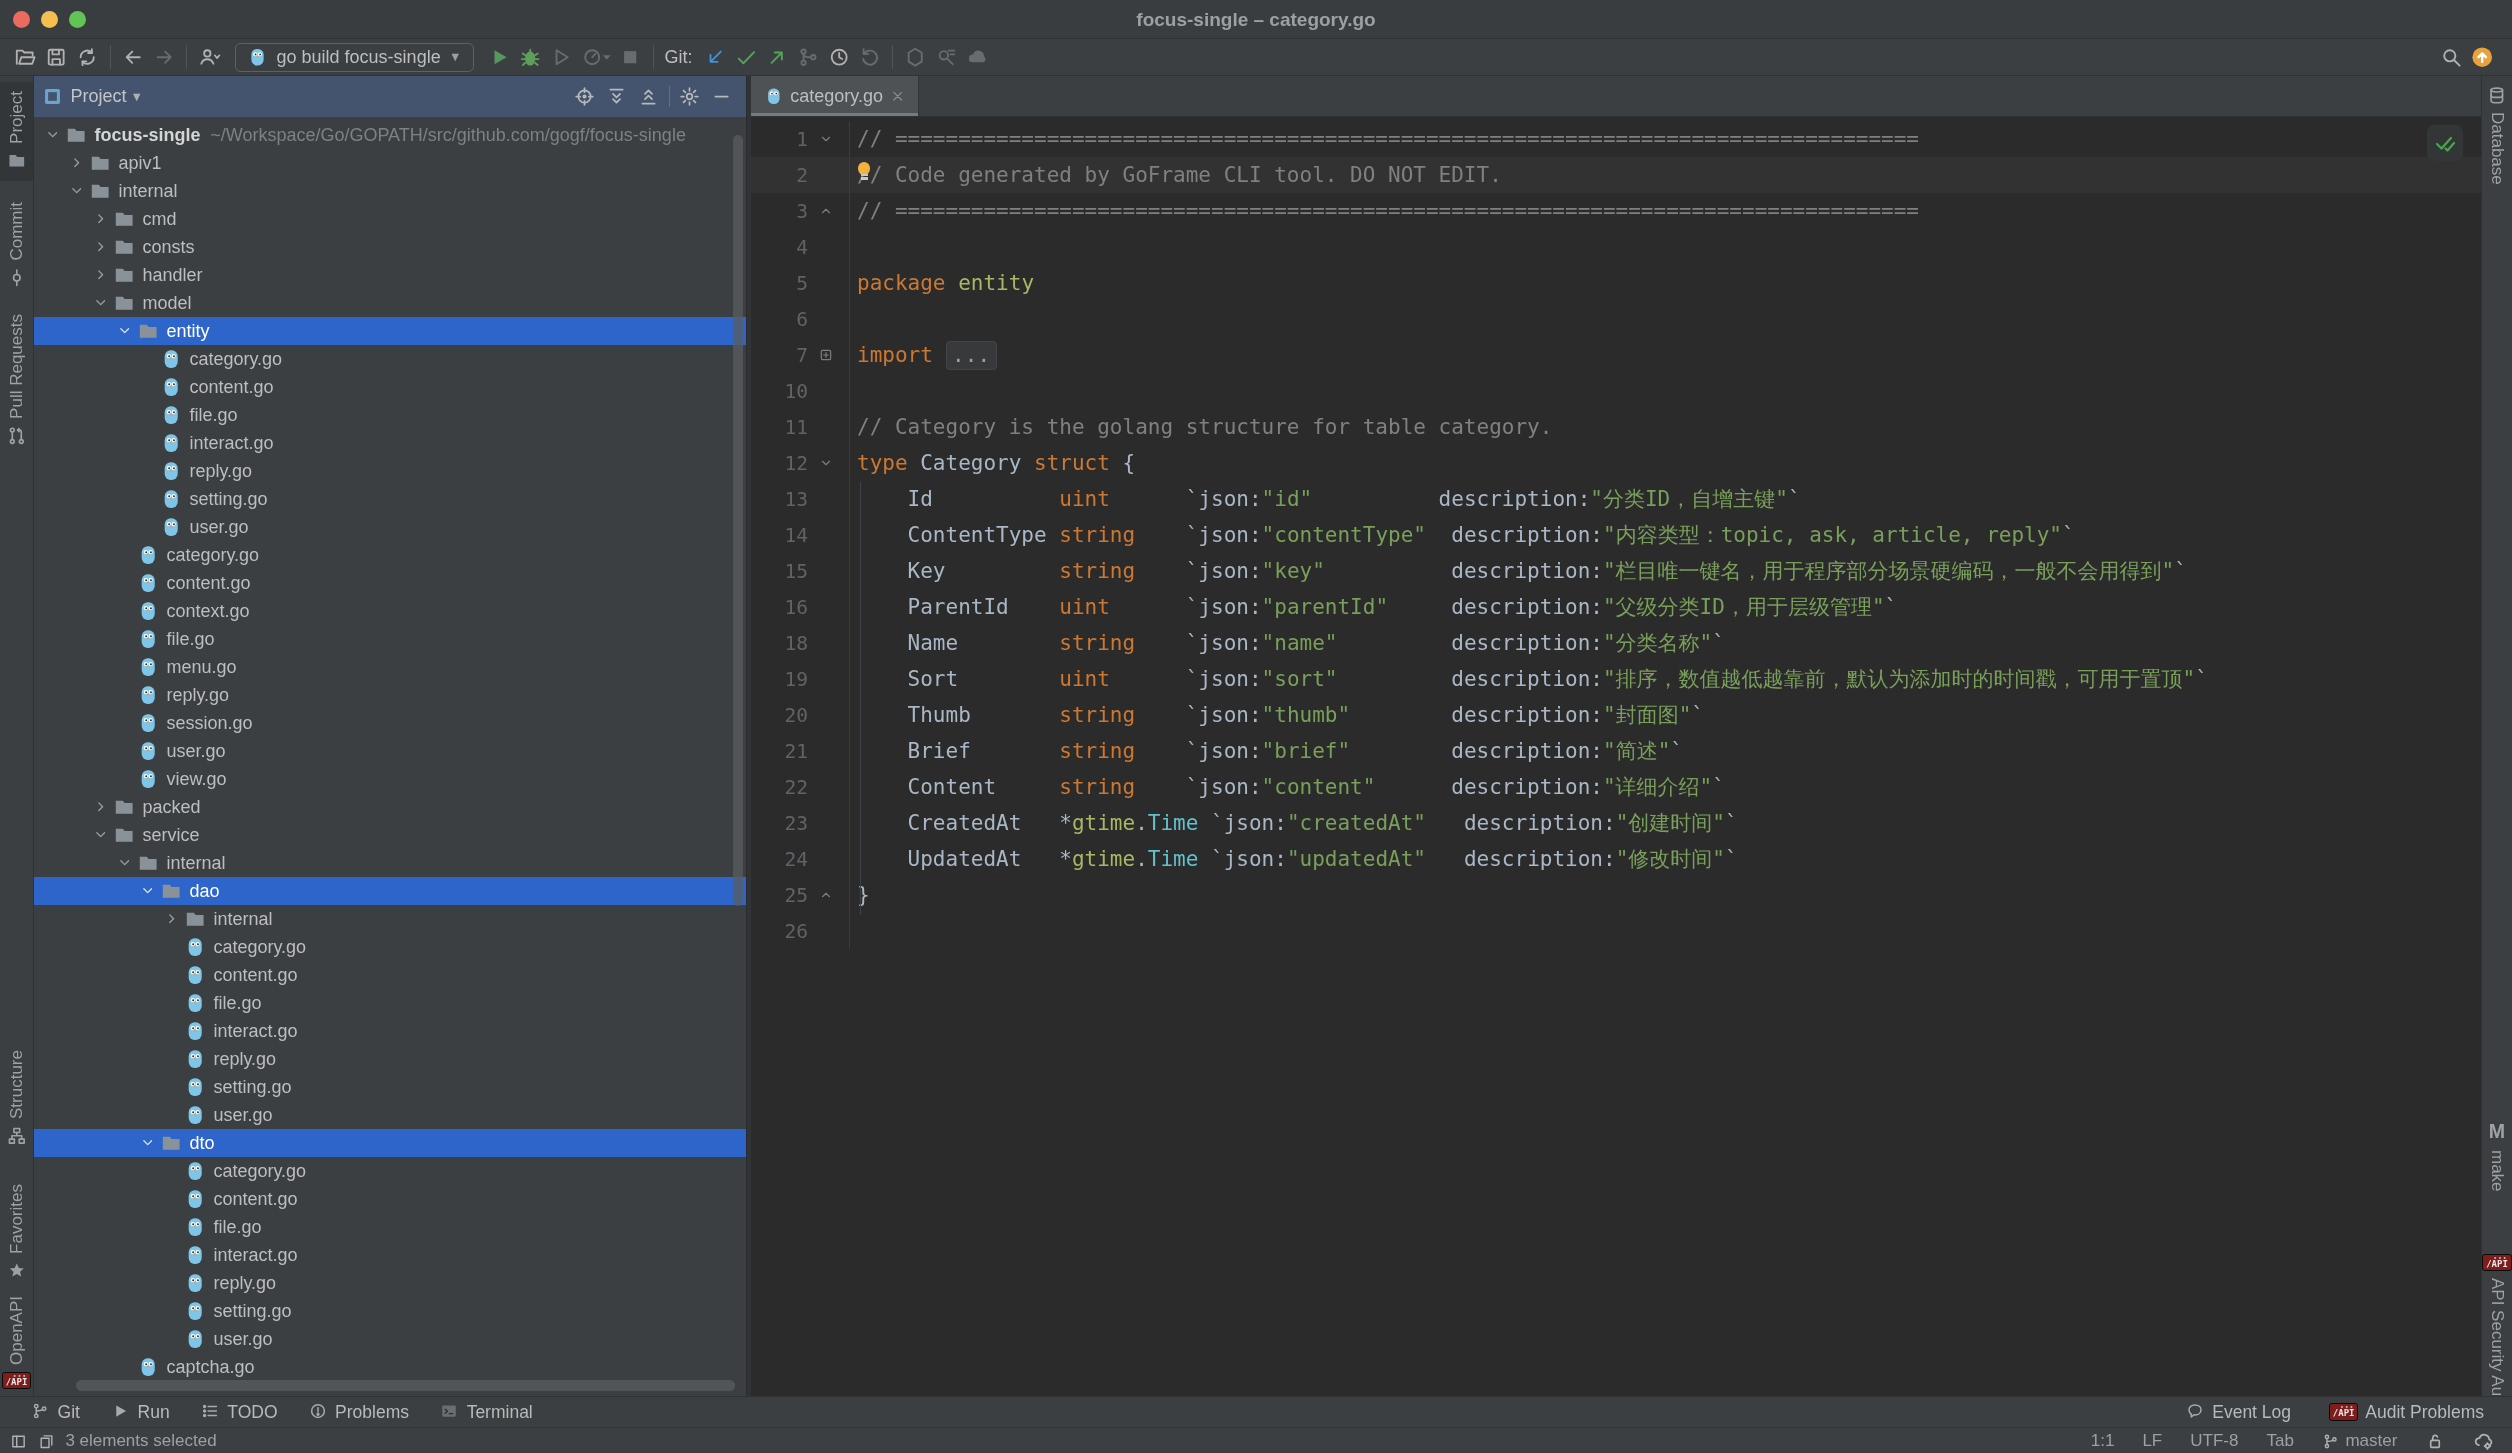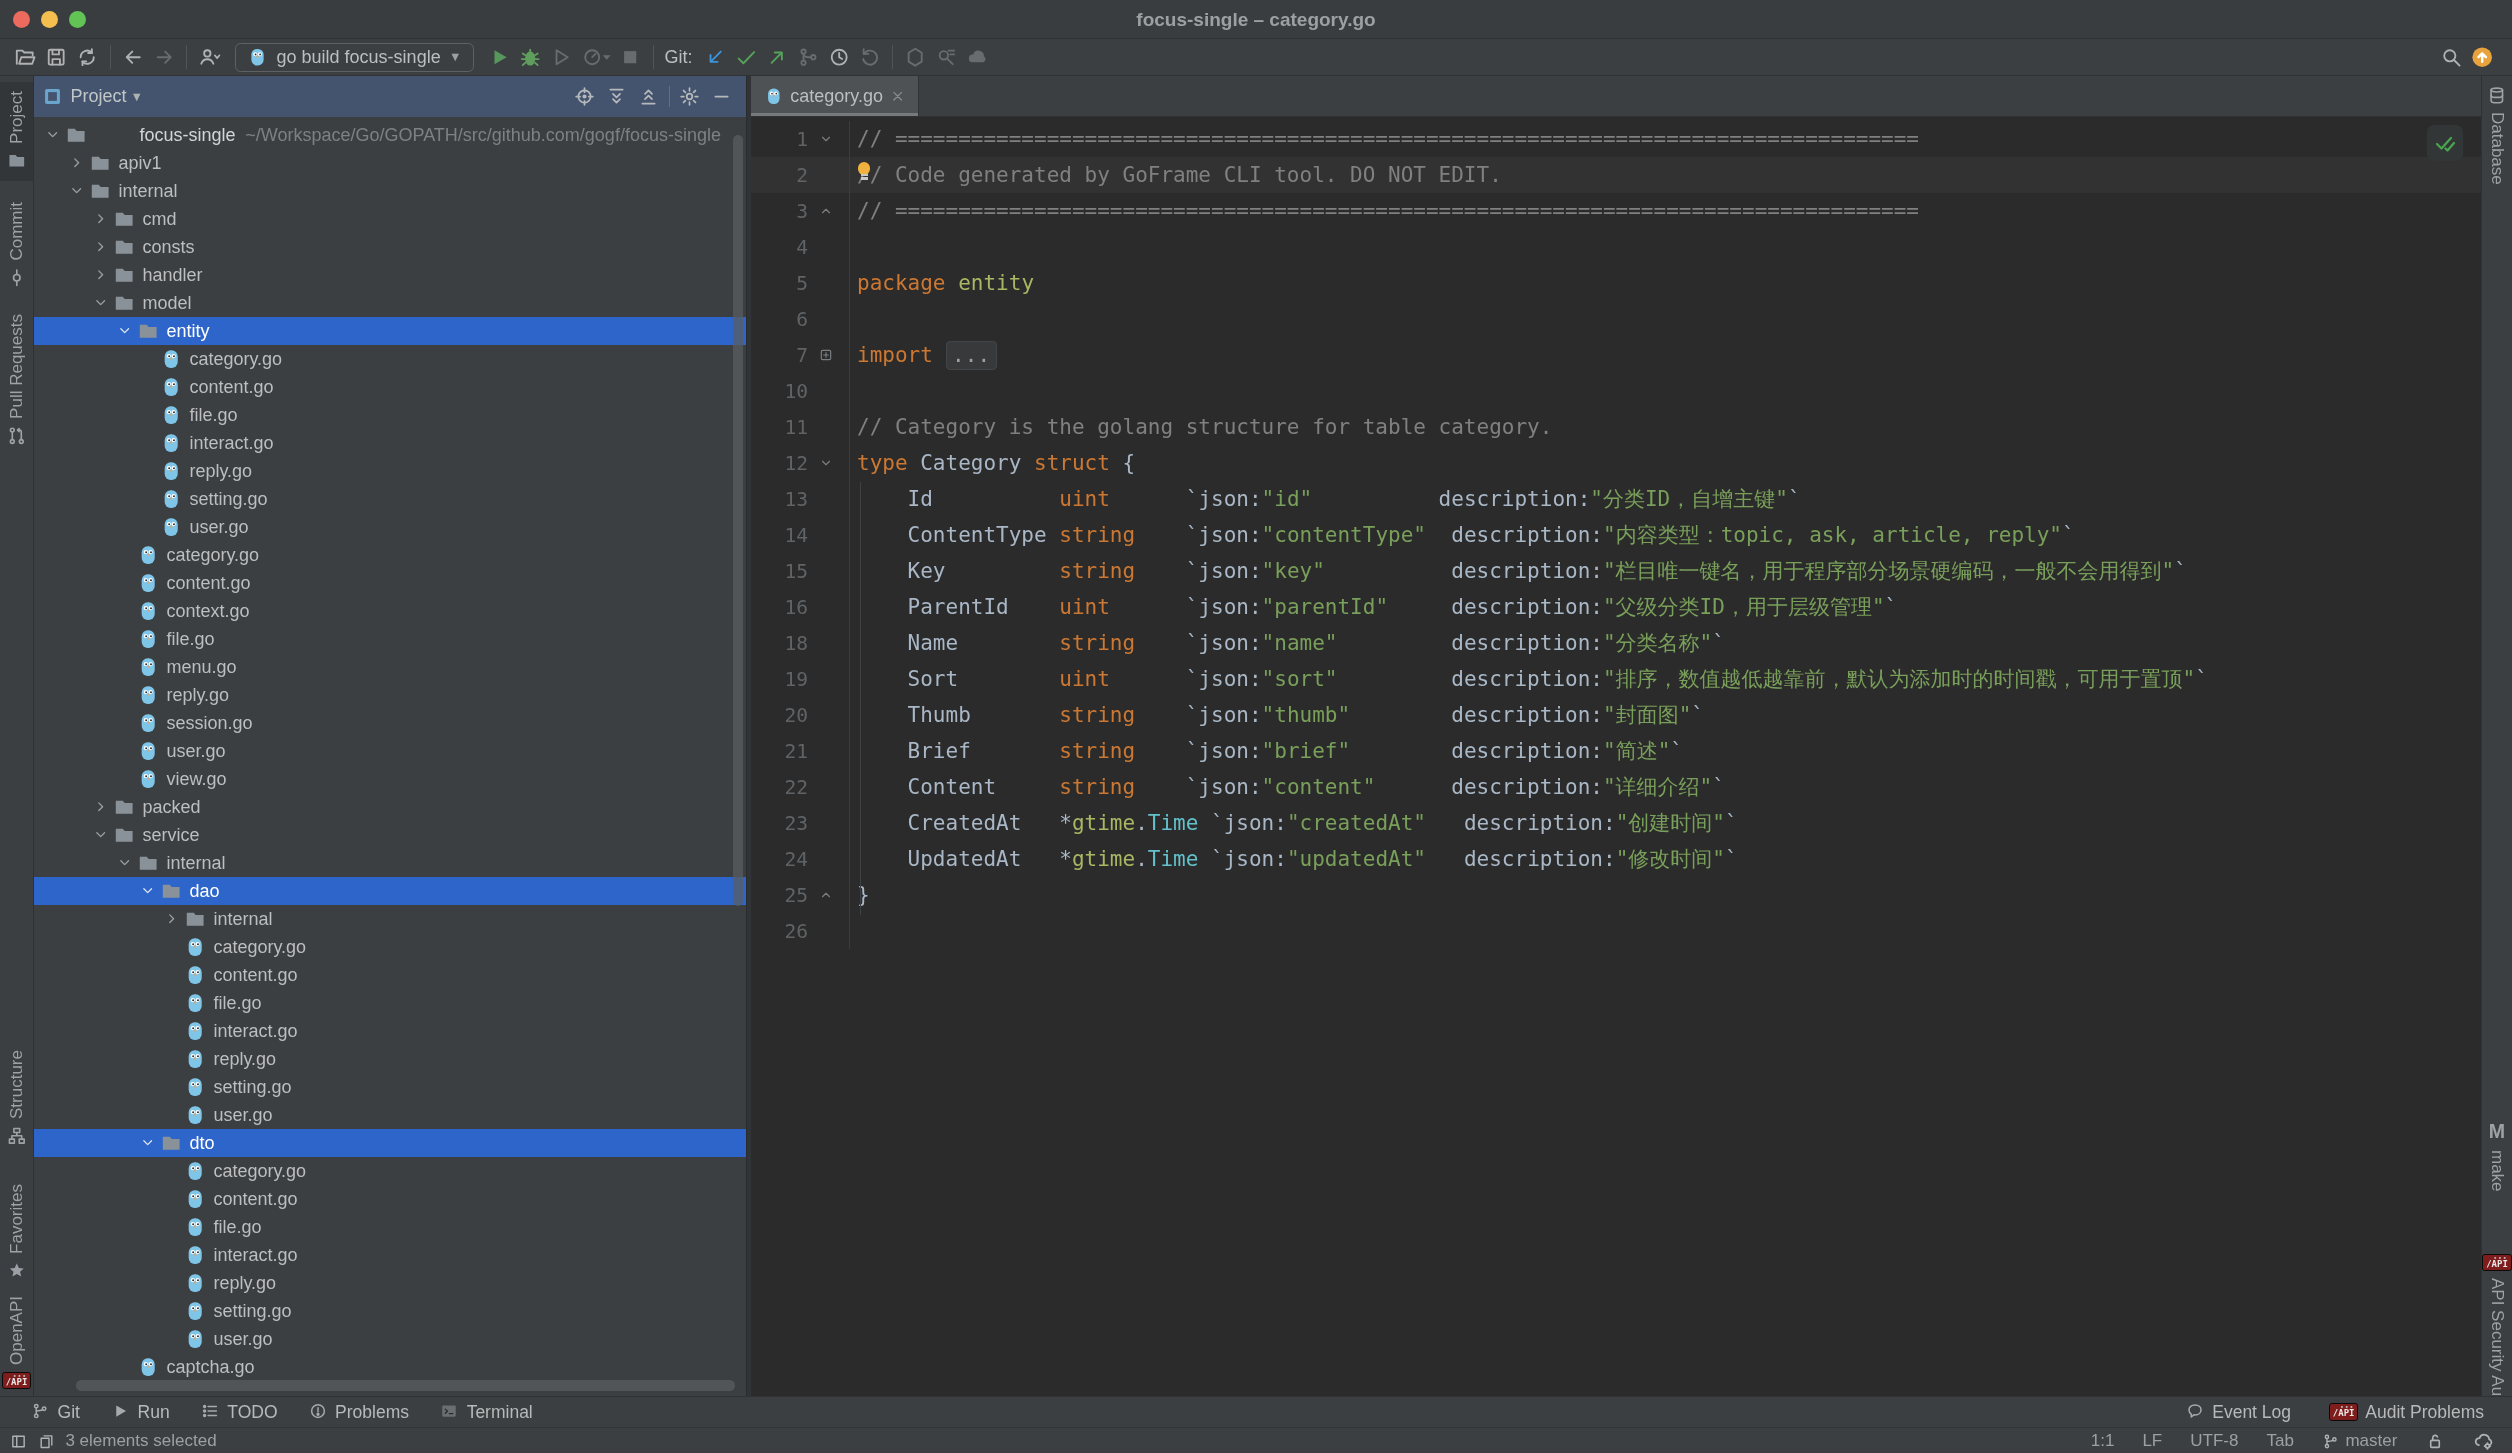--- a/index.html
+++ b/index.html
@@ -48,21 +48,21 @@
   .pp-sep { width:0.7px; height:21px; background:#5c6f8d; margin:0 4.2px; }
   .tree { position:absolute; left:0; top:41px; width:100%; height:1280px; overflow:hidden; }
   .tree-inner { position:absolute; top:4.2px; left:0; width:100%; }
   .tree-row { height:28px; display:flex; align-items:center; white-space:nowrap; overflow:hidden; font-size:18px; color:#bcbec0; }
   .tree-row.selected { background:#2d65ca; color:#fff; }
   .tree-row .chev { width:24px; flex:0 0 auto; display:flex; justify-content:center; color:#9da0a2; }
   .tree-row.selected .chev { color:#dfe6f2; }
   .tree-row .chev svg { width:15.4px; height:15.4px; }
   .tree-row .t-ic { width:22.4px; height:22.4px; margin-right:7px; flex:0 0 auto; }
   .tree-row .t-ic svg { width:22.4px; height:22.4px; }
-  .tree-row .lbl.bold { font-weight:normal; color:#d3d5d7;margin-left:45px; }
+  .tree-row .lbl.bold { font-weight:bold; color:#d3d5d7; }
   .tree-row .path { color:#7d8184; margin-left:9.8px; }
   .vscroll { position:absolute; right:2.8px; top:18px; width:10.5px; height:771px; border-radius:5.6px; background:#5a5e60; opacity:.75; }
   .hscroll { position:absolute; left:42px; bottom:5.6px; height:11.2px; width:659px; border-radius:5.6px; background:#5a5e60; opacity:.75; }
   .splitter { position:absolute; left:747px; top:0; width:4.9px; height:1321px; background:#313436; }
 
   
   .editor { position:absolute; left:751px; top:0; width:1730px; height:1321px; background:#2b2b2b; }
   .tabs { position:absolute; left:0; top:0; width:100%; height:41px; background:#3c3f41; border-bottom:0.7px solid #2f3133; display:flex; }
   .tab { display:flex; align-items:center; gap:7px; padding:0 12.6px; background:#4e5254; border-right:0.7px solid #323537; position:relative; }
   .tab:after { content:""; position:absolute; left:0; right:0; bottom:0; height:2.8px; background:#767a7c; }

